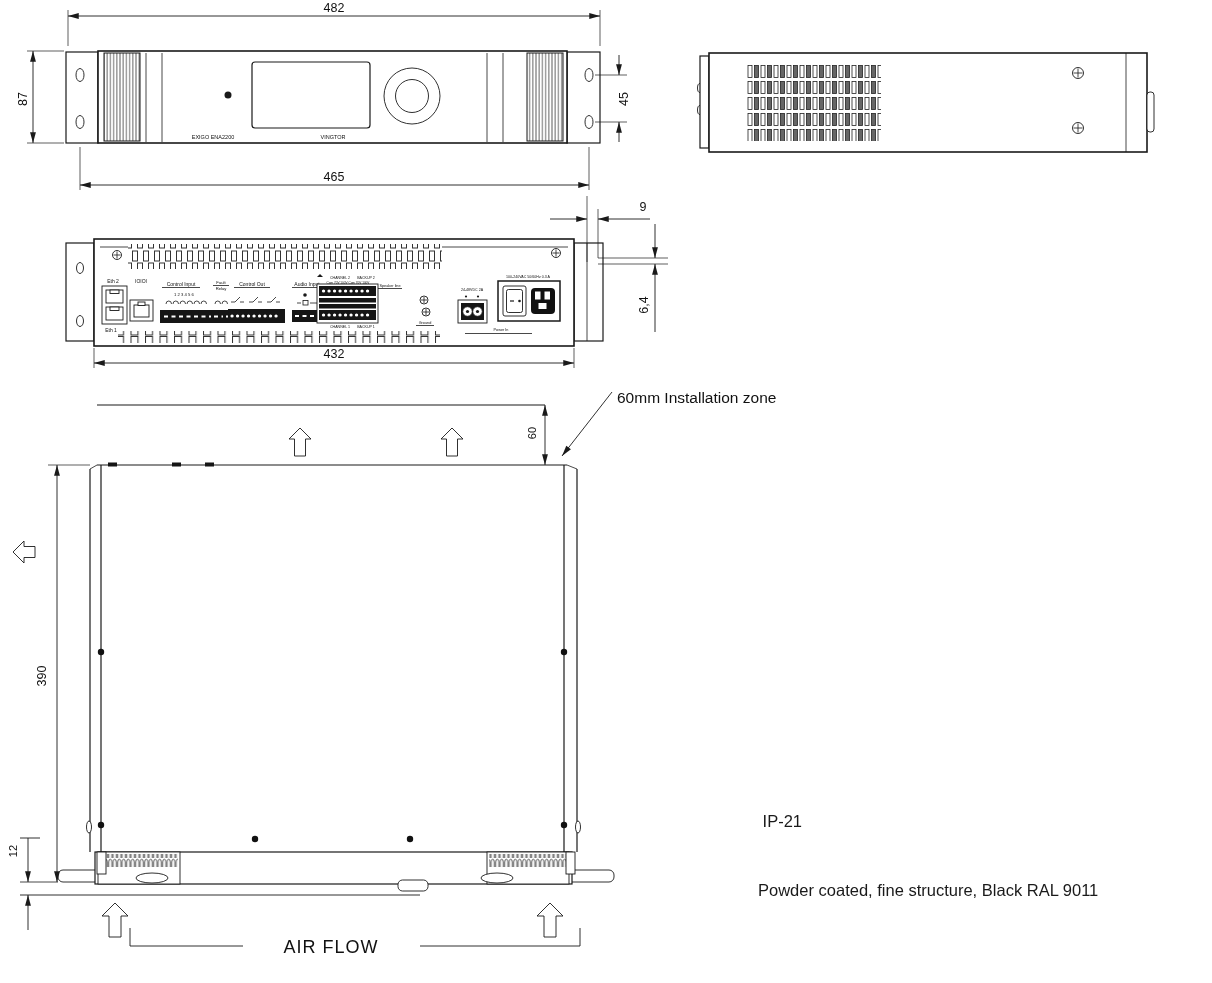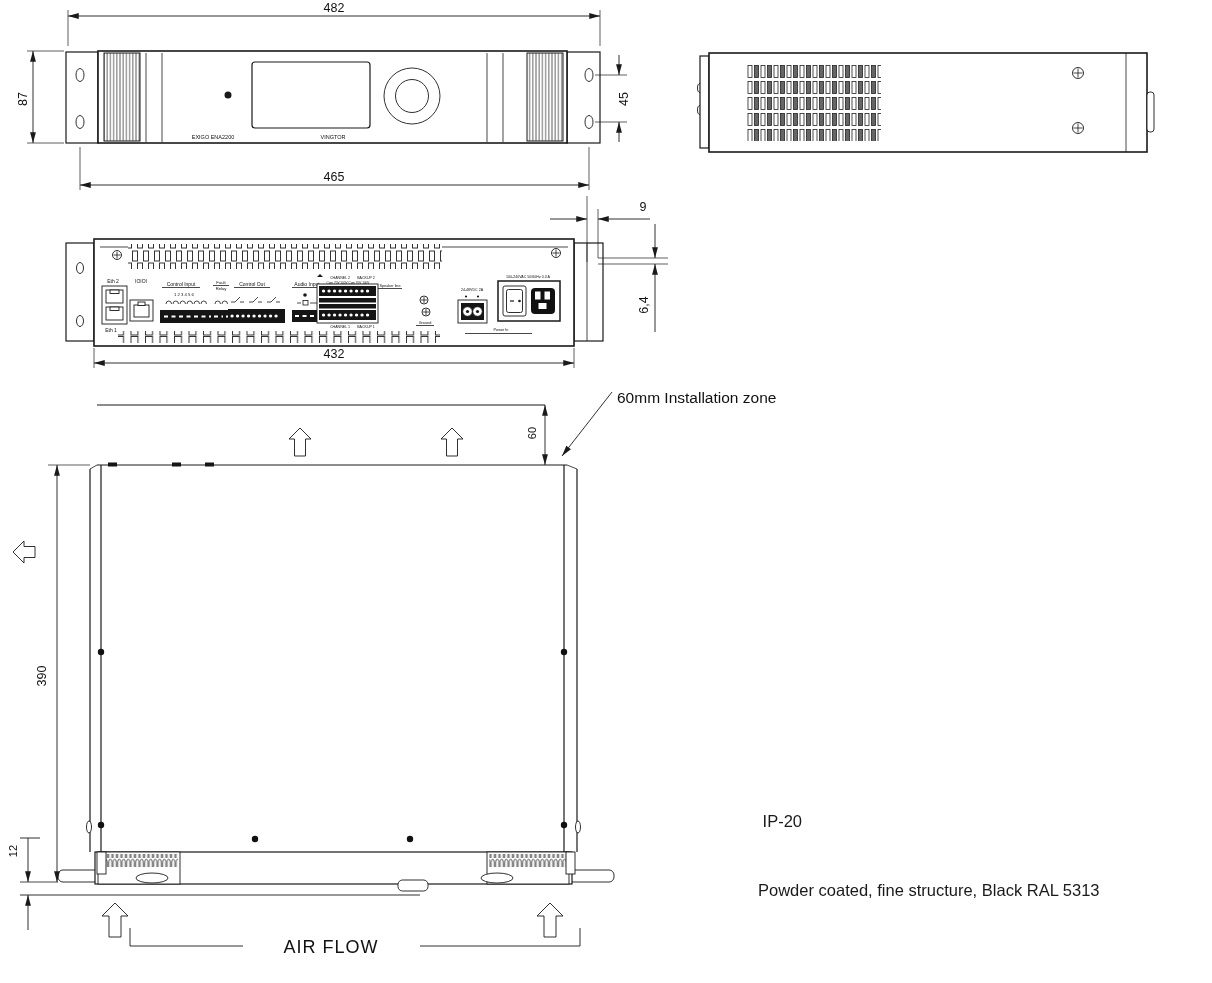--- a/index.html
+++ b/index.html
@@ -358,19 +358,19 @@
 
     <polygon points="115,903 128,916 121,916 121,937 109,937 109,916 102,916" class="olthin"></polygon>
     <polygon points="550,903 563,916 556,916 556,937 544,937 544,916 537,916" class="olthin"></polygon>
     <path class="dim" d="M130,928 V946 H243" fill="none"></path>
     <path class="dim" d="M420,946 H580 V928" fill="none"></path>
     <text class="airflow" x="331" y="953" text-anchor="middle">AIR FLOW</text>
   </g>
 </svg>
 
 <div class="notes">
-  <div> IP-20</div>
-  <div>Powder coated, fine structure, Black RAL 5313</div>
+  <div> IP-21</div>
+  <div>Powder coated, fine structure, Black RAL 9011</div>
   
   
   
 </div>
 </div>
 
 </body></html>

